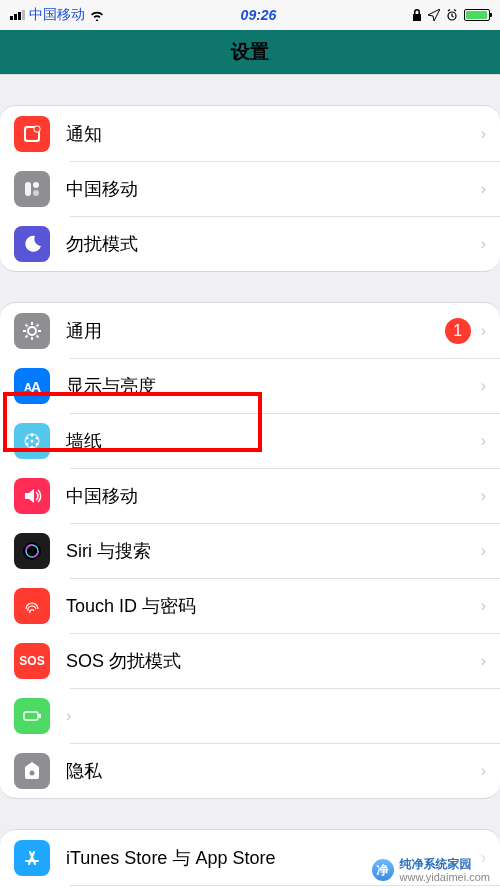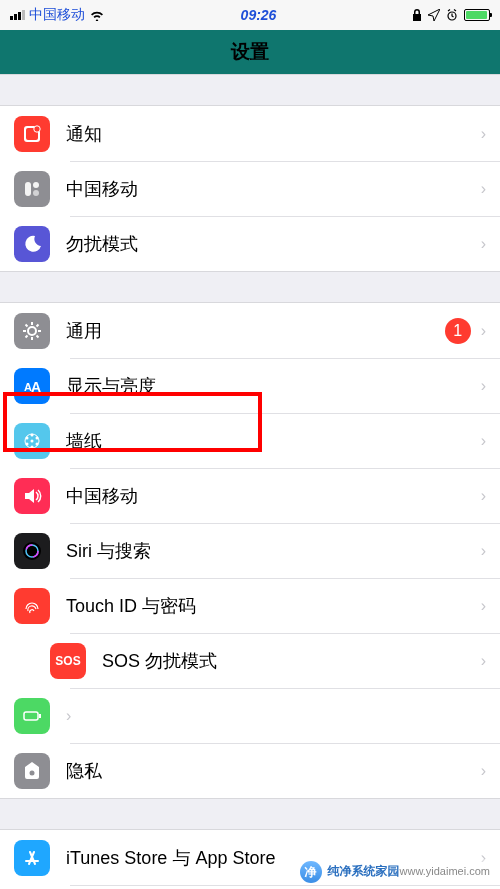--- a/index.html
+++ b/index.html
@@ -46,21 +46,21 @@
     height: 45px;
     display: flex;
     align-items: center;
     justify-content: center;
     background: #0f766e;
     font-size: 19px;
     font-weight: 600;
     border-bottom: 1px solid #d8d8dc;
   }
 
-  .group { background:#fff; margin-top: 30px; }
+  .group { background:#fff; margin-top: 30px; border-radius: 16px; }
   .group:first-of-type { margin-top: 20px; }
 
   .row {
     display: flex;
     align-items: center;
     height: 55px;
     padding: 0 14px 0 14px;
     position: relative;
   }
   .row + .row::before {
@@ -102,35 +102,35 @@
     z-index:60;
     background:rgba(255,255,255,0.4);
     padding:2px 4px;
   }
   .watermark .wm-logo {
     width:22px;height:22px;border-radius:50%;
     background:linear-gradient(#6fb8ff,#3a8ee6);
     display:flex;align-items:center;justify-content:center;
     color:#fff;font-size:12px;font-weight:bold;
   }
-  .watermark .wm-text { display:flex; flex-direction:row; line-height:1.1; }
+  .watermark .wm-text { display:flex; flex-direction:column; line-height:1.1; }
   .watermark .wm-text .t1{color:#2a6fbf;font-weight:bold;font-size:12px}
   .watermark .wm-text .t2{color:#888;font-size:11px}
 
   
   .ic-notif   { background:#ff3b30; }
   .ic-control { background:#8e8e93; }
   .ic-dnd     { background:#5856d6; }
   .ic-general { background:#8e8e93; }
   .ic-display { background:#007aff; }
   .ic-wall    { background:#54c7ec; }
   .ic-sound   { background:#ff2d55; }
   .ic-siri    { background:#1c1c1e; }
   .ic-touch   { background:#ff3b30; }
-  .ic-sos     { background:#ff3b30; font-weight:bold; font-size:12px;margin-left:36px; }
+  .ic-sos     { background:#ff3b30; font-weight:bold; font-size:12px; }
   .ic-batt    { background:#4cd964; }
   .ic-priv    { background:#8e8e93; }
   .ic-store   { background:#1fa7ff; }
 </style>
 </head>
 <body>
 
 <div class="status-bar">
   <div class="status-left">
     <span class="signal-bars">

